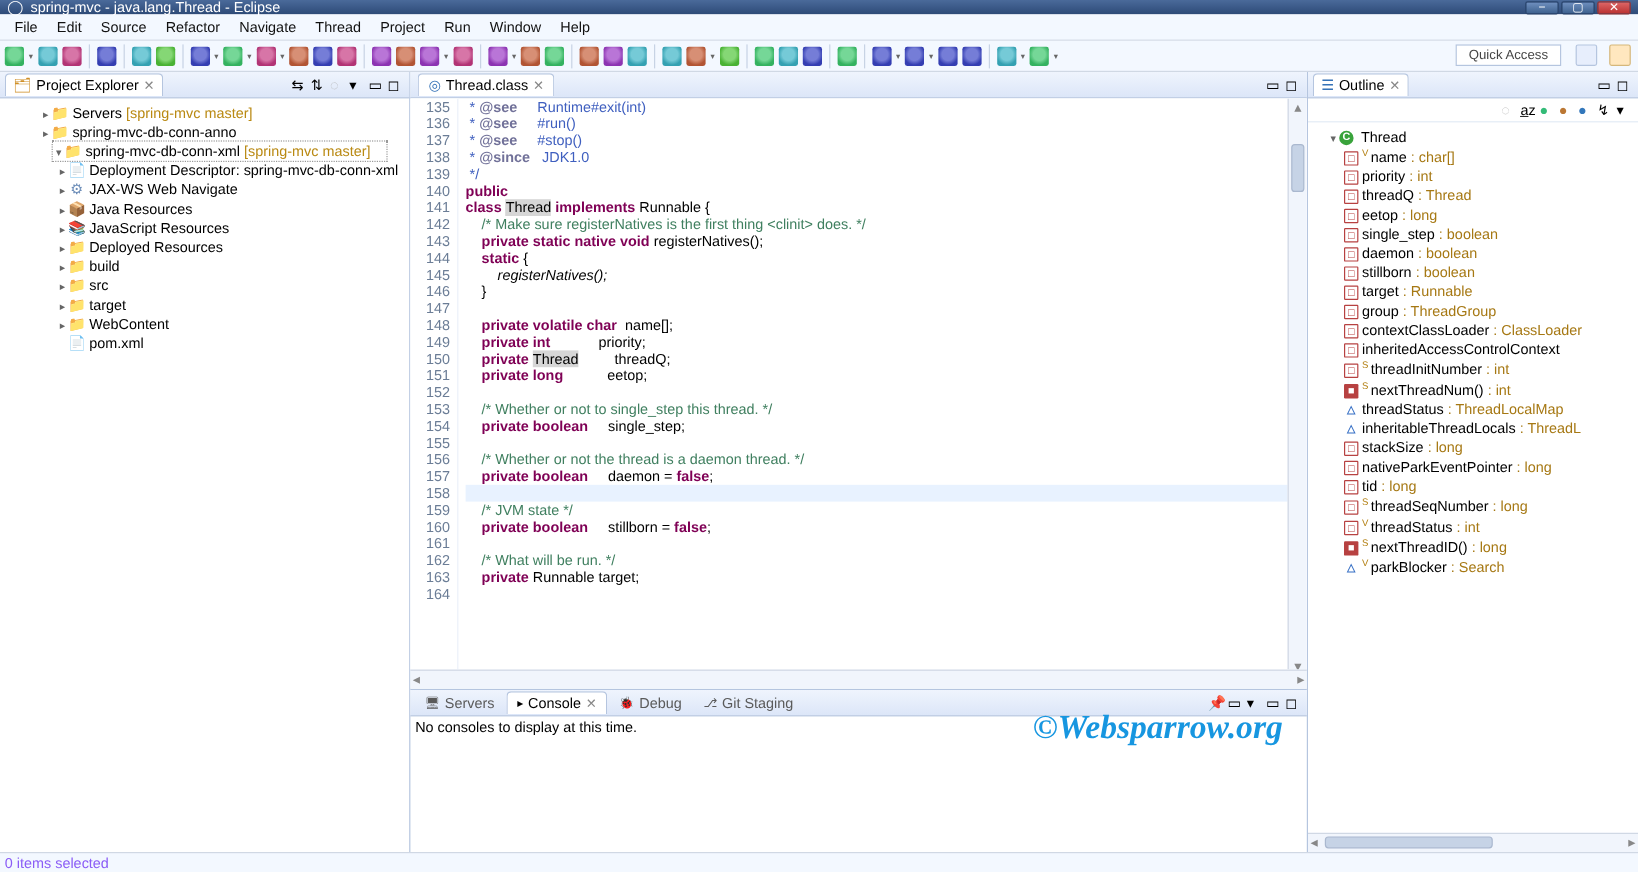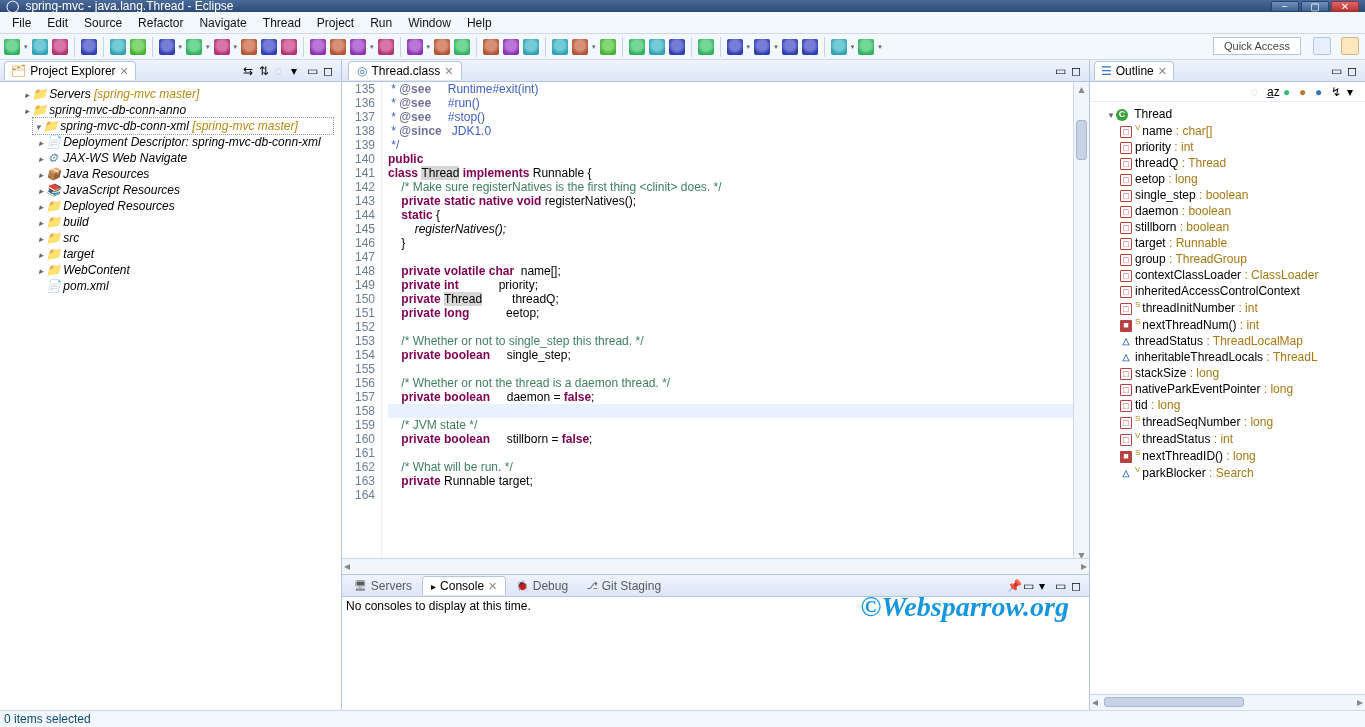--- a/index.html
+++ b/index.html
@@ -14,21 +14,21 @@
 .tbicon { width: 16px; height: 16px; display: inline-block; cursor: pointer; }
 .tbsep { width: 1px; height: 20px; background: #c7d3e4; margin: 0 2px; }
 .quick { position: absolute; right: 64px; top: 3px; border: 1px solid #b5c5df; background: #fff; padding: 2px 10px; color: #444; font-size: 11px; cursor: text; }
 .perspbtn { width: 18px; height: 18px; border: 1px solid #b5c5df; background: #e7eefc; margin-left: 2px; cursor: pointer; border-radius: 2px; }
 .workspace { display: flex; height: calc(727px - 12px - 22px - 26px - 17px); }
 .left { width: 342px; border-right: 1px solid #b5c5df; display: flex; flex-direction: column; }
 .viewheader { height: 22px; background: linear-gradient(#eff4fd,#dce6f8); border-bottom: 1px solid #b5c5df; display: flex; align-items: center; padding: 0 4px; gap: 4px; }
 .viewheader .tabact { border: 1px solid #b5c5df; border-bottom: none; background: #fff; padding: 2px 6px; border-radius: 4px 4px 0 0; display: flex; align-items: center; gap: 4px; }
 .viewtoolbar { margin-left: auto; display: flex; gap: 2px; align-items: center; }
 .vticon { width: 14px; height: 14px; cursor: pointer; display: inline-block; }
-.tree { flex: 1; overflow: auto; padding: 4px 8px; color: #000; font-style: italic; }
+.tree { flex: 1; overflow: auto; padding: 4px 19px; color: #000; }
 .tree ul { list-style: none; padding-left: 14px; }
 .tree li { padding: 1px 0; white-space: nowrap; }
 .twisty { display: inline-block; width: 10px; color: #666; font-size: 9px; cursor: pointer; text-align:center; }
 .ticon { display: inline-block; width: 14px; text-align: center; }
 .branch { color: #b98912; }
 .center { flex: 1; display: flex; flex-direction: column; border-right: 1px solid #b5c5df; min-width: 0; }
 .edtabs { height: 22px; background: linear-gradient(#eff4fd,#dce6f8); border-bottom: 1px solid #b5c5df; display: flex; align-items: center; padding-left: 6px; }
 .edtab { border: 1px solid #b5c5df; border-bottom: none; background: #fff; padding: 2px 8px; border-radius: 4px 4px 0 0; display: flex; align-items: center; gap: 4px; }
 .closex { color: #888; font-size: 11px; cursor: pointer; }
 .editor { flex: 1; display: flex; font-family: Consolas, monospace; font-size: 12px; background: #fff; overflow: hidden; position: relative; }
@@ -53,21 +53,21 @@
 .right { width: 275px; display: flex; flex-direction: column; }
 .outbody { flex: 1; overflow: auto; padding: 4px 2px; }
 .outbody ul { list-style: none; padding-left: 14px; }
 .outbody li { padding: 1px 0; white-space: nowrap; }
 .oic { display: inline-block; width: 12px; height: 12px; text-align: center; font-size: 9px; font-weight: bold; vertical-align: middle; margin-right: 3px; border-radius: 1px; }
 .oic.cls { background: #39a33b; color: #fff; border-radius: 50%; }
 .oic.fld { border: 1px solid #b74141; color: #b74141; background: #fff; }
 .oic.mth { background: #5ea75e; color: #fff; }
 .oic.tri { color: #3a72c6; background: none; }
 .otype { color: #a67813; }
-.status { height: 17px; background: #f3f8ff; border-top: 1px solid #d0d8e4; padding: 0 4px; line-height: 17px; color: #0c4a6e; }
+.status { height: 17px; background: #f3f8ff; border-top: 1px solid #d0d8e4; padding: 0 4px; line-height: 17px; color: #8b5cf6; }
 .tree li.sel-row { outline: 1px dotted #999; margin-left: 11px; }
 </style>
 </head>
 <body>
 
 <div class="titlebar">
   <span style="margin-right:6px">◯</span>
   <span>spring-mvc - java.lang.Thread - Eclipse</span>
   <div class="winbtns">
     <div class="winbtn">−</div>

